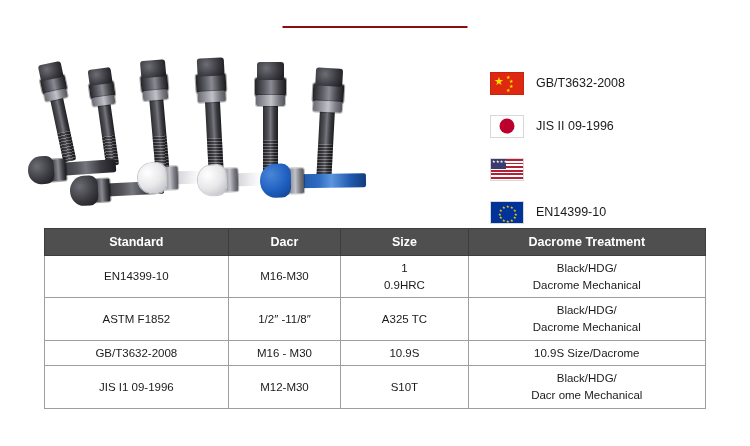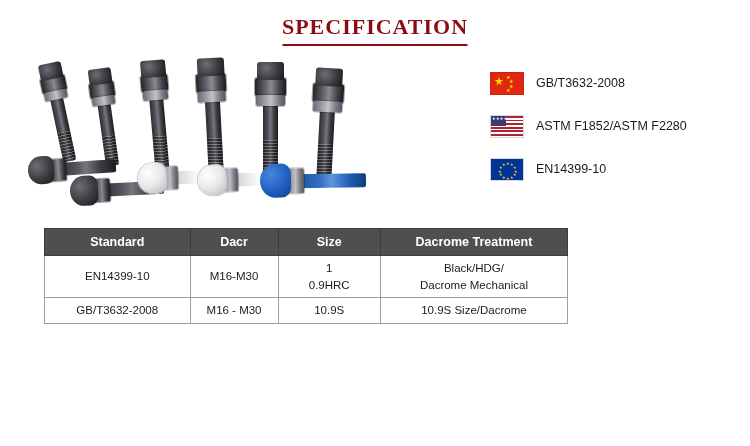--- a/index.html
+++ b/index.html
@@ -192,21 +192,21 @@
     color: #ffcc00;
     font-size: 4px;
     line-height: 4px;
   }
 
   
   .spec-table {
     position: absolute;
     left: 44px;
     top: 228px;
-    width: 524px;
+    width: 662px;
     border-collapse: collapse;
     font-size: 11.5px;
     color: #1a1a1a;
   }
   .spec-table th {
     background: #4f4f4f;
     color: #ffffff;
     font-size: 12.5px;
     font-weight: bold;
     text-align: center;
@@ -222,21 +222,20 @@
   .col-standard { width: 185px; }
   .col-size { width: 110px; }
   .col-grade { width: 125px; }
   .col-treat { width: 242px; }
 </style>
 </head>
 <body>
 
 <div class="title-wrap">
   <div class="title">
-    <span>SPECIFICATION</span>
     <span class="title-underline"></span>
   </div>
 </div>
 
 <div class="photo-area">
 
   <div class="bolt" style="left:22px; top:4px; width:42px; height:110px; transform:rotate(-12deg);">
     <div class="shank dark-shank" style="left:14px; top:18px; width:13px; height:82px;"></div>
     <div class="thread" style="left:14px; top:70px; width:13px; height:30px;"></div>
     <div class="nut dark-nut" style="left:8px; top:14px; width:25px; height:15px;"></div>
@@ -322,26 +321,31 @@
     <span class="flag flag-cn">
       <span class="star-big">★</span>
       <span class="star-sm" style="left:15px; top:2px;">★</span>
       <span class="star-sm" style="left:18px; top:6px;">★</span>
       <span class="star-sm" style="left:18px; top:11px;">★</span>
       <span class="star-sm" style="left:15px; top:15px;">★</span>
     </span>
     <span class="std-text">GB/T3632-2008</span>
   </div>
 
+  <div class="std-row">
+    <span class="flag flag-jp">
+      <span class="disc"></span>
+    </span>
+    <span class="std-text">JIS II 09-1996</span>
+  </div>
 
   <div class="std-row">
     <span class="flag flag-us">
       <span class="canton">★★★★★★★★★★★★★★★★★★</span>
     </span>
-    <span class="std-text">ASTM F1852/ASTM F2280</span>
   </div>
 
   <div class="std-row">
     <span class="flag flag-eu">
       <span class="eu-star" style="left:15px; top:3px;">★</span>
       <span class="eu-star" style="left:19px; top:4px;">★</span>
       <span class="eu-star" style="left:22px; top:7px;">★</span>
       <span class="eu-star" style="left:23px; top:11px;">★</span>
       <span class="eu-star" style="left:22px; top:14px;">★</span>
       <span class="eu-star" style="left:19px; top:17px;">★</span>
@@ -374,24 +378,42 @@
       <td>
         <div>1</div>
         <div>0.9HRC</div>
       </td>
       <td>
         <div>Black/HDG/</div>
         <div>Dacrome Mechanical</div>
       </td>
     </tr>
 
+    <tr>
+      <td>ASTM F1852</td>
+      <td>1/2″ -11/8″</td>
+      <td>A325 TC</td>
+      <td>
+        <div>Black/HDG/</div>
+        <div>Dacrome Mechanical</div>
+      </td>
+    </tr>
 
 
     <tr>
       <td>GB/T3632-2008</td>
       <td>M16 - M30</td>
       <td>10.9S</td>
       <td>10.9S Size/Dacrome</td>
     </tr>
 
+    <tr>
+      <td>JIS I1 09-1996</td>
+      <td>M12-M30</td>
+      <td>S10T</td>
+      <td>
+        <div>Black/HDG/</div>
+        <div>Dacr ome Mechanical</div>
+      </td>
+    </tr>
 
   </tbody>
 </table>
 
 </body></html>

